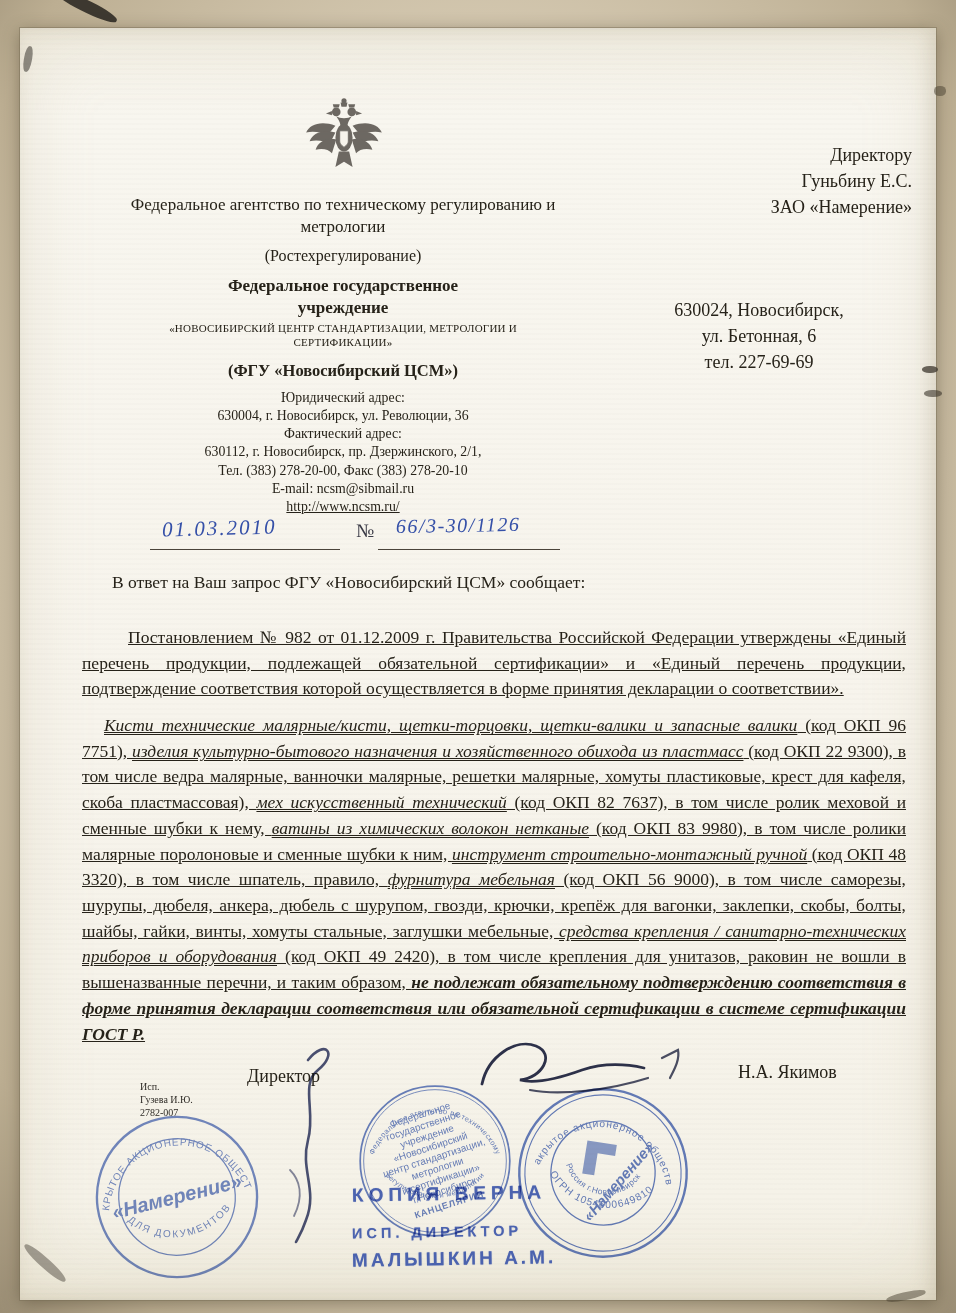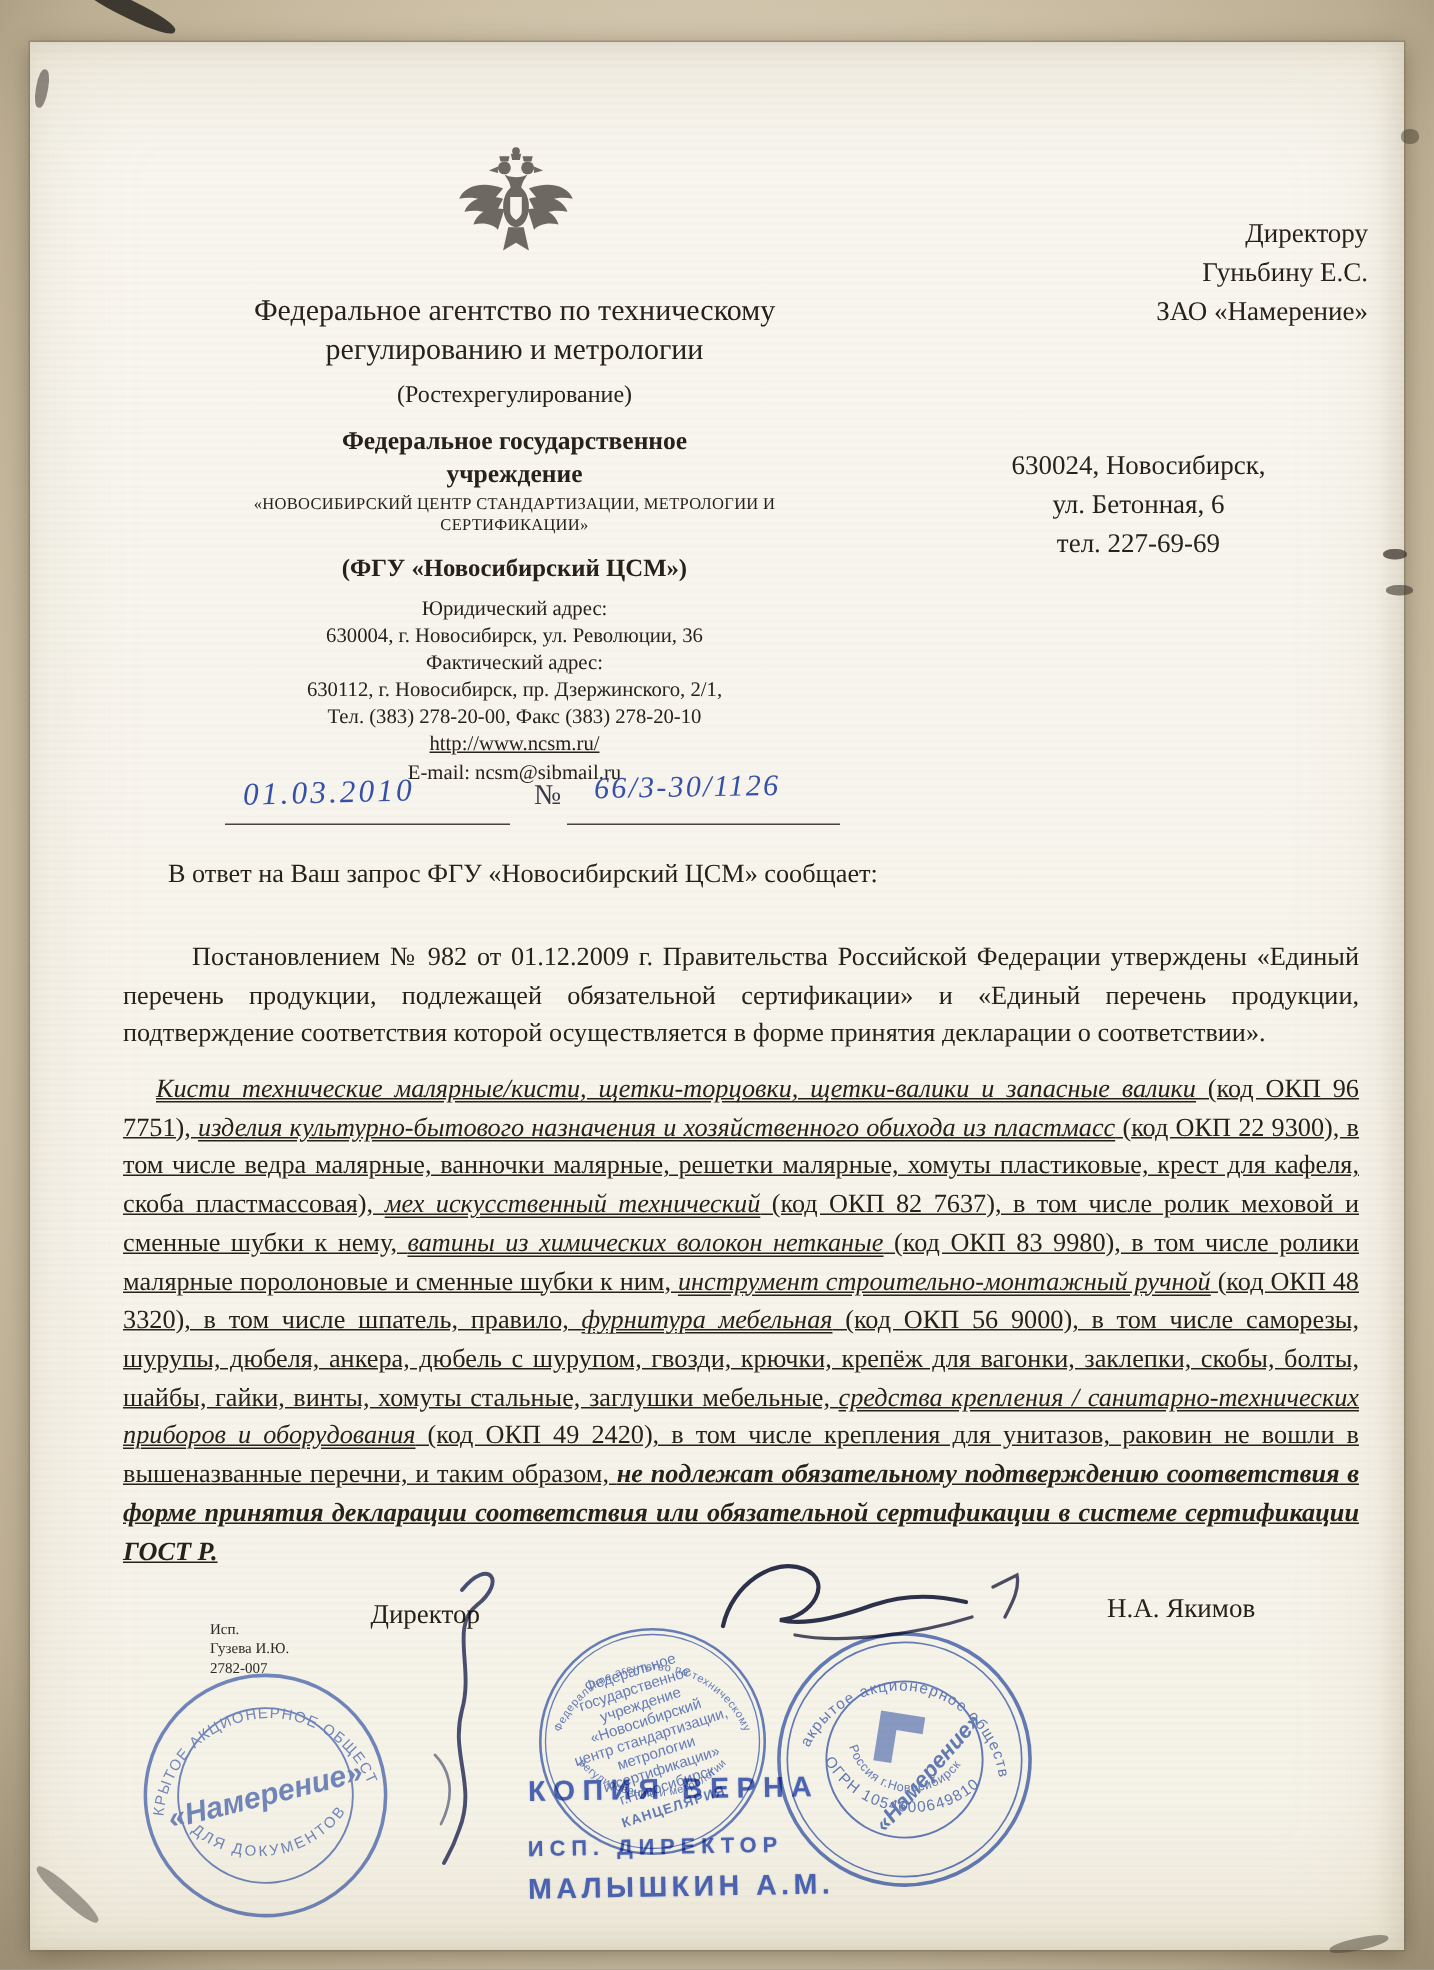--- a/index.html
+++ b/index.html
@@ -16,21 +16,21 @@
                inset 0 0 70px rgba(196,182,148,.28), inset -6px 0 18px rgba(150,138,110,.25);
   }
   .paper::after{
     content:"";position:absolute;inset:0;
     background:repeating-linear-gradient(0deg,rgba(0,0,0,.012) 0 2px,transparent 2px 5px);
   }
   .artifact{position:absolute;border-radius:45%;}
   
   .coat{position:absolute;left:301px;top:94px;width:86px;height:96px;opacity:.85;}
   .lh{position:absolute;left:108px;top:194px;width:470px;text-align:center;line-height:1.3;}
-  .lh-agency{font-size:20px;}
+  .lh-agency{font-size:17px;}
   .lh-rostekh{font-size:16px;margin-top:8px;}
   .lh-fgu{font-size:17px;font-weight:bold;max-width:300px;margin:8px auto 0;}
   .lh-caps{font-size:11px;font-weight:normal;max-width:350px;margin:2px auto 10px;letter-spacing:.2px;}
   .lh-short{font-size:16.5px;font-weight:bold;margin-top:3px;}
   .lh-small{font-size:13.8px;line-height:1.24;margin-top:1px;}
   .lh-label{margin-top:8px;}
   .lh-site{text-decoration:underline;}
   
   .recipient{position:absolute;left:606px;top:142px;width:306px;text-align:right;font-size:18px;line-height:1.45;}
   .recipient-addr{position:absolute;left:606px;top:297px;width:306px;text-align:center;font-size:18px;line-height:1.45;}
@@ -38,21 +38,21 @@
   .hw{font-style:italic;color:var(--ink-blue,#34459c);}
   .hw-date{position:absolute;left:162px;top:516px;font-size:21px;letter-spacing:2px;transform:rotate(-1.5deg);}
   .hw-num{position:absolute;left:396px;top:514px;font-size:20px;letter-spacing:1.5px;transform:rotate(-1deg);}
   .no-sign{position:absolute;left:356px;top:520px;font-size:19px;color:#3a3a46;}
   .ref-underline{position:absolute;height:0;border-bottom:1.6px solid #4a443a;}
   .u1{left:150px;top:549px;width:190px;}
   .u2{left:378px;top:549px;width:182px;}
   
   .intro{position:absolute;left:82px;top:572px;width:824px;font-size:17.5px;text-indent:30px;}
   .para{position:absolute;left:82px;width:824px;font-size:17.5px;line-height:1.47;text-align:justify;}
-  .p1{top:625px;text-indent:46px;}
+  .p1{top:625px;text-indent:46px;text-decoration:underline;}
   .p2{top:713px;text-indent:22px;text-decoration:underline;}
   .seg-n{}
   .seg-ui{font-style:italic;text-decoration:underline;text-underline-offset:3px;}
   .seg-bi{font-weight:bold;font-style:italic;}
   
   .sig-title{position:absolute;left:247px;top:1066px;font-size:18px;}
   .sig-name{position:absolute;left:738px;top:1062px;font-size:18px;}
   .executor{position:absolute;left:140px;top:1080px;font-size:10px;line-height:1.3;color:#2e2b26;}
   
   .bluestamp{position:absolute;font-family:"Liberation Sans",sans-serif;font-weight:bold;
@@ -111,22 +111,22 @@
     <div class="lh-agency">Федеральное агентство по техническому регулированию и метрологии</div>
     <div class="lh-rostekh">(Ростехрегулирование)</div>
     <div class="lh-fgu">Федеральное государственное учреждение</div>
     <div class="lh-caps">«НОВОСИБИРСКИЙ ЦЕНТР СТАНДАРТИЗАЦИИ, МЕТРОЛОГИИ И СЕРТИФИКАЦИИ»</div>
     <div class="lh-short">(ФГУ «Новосибирский ЦСМ»)</div>
     <div class="lh-small lh-label">Юридический адрес:</div>
     <div class="lh-small">630004, г. Новосибирск, ул. Революции, 36</div>
     <div class="lh-small">Фактический адрес:</div>
     <div class="lh-small">630112, г. Новосибирск, пр. Дзержинского, 2/1,</div>
     <div class="lh-small">Тел. (383) 278-20-00, Факс (383) 278-20-10</div>
+    <div class="lh-small">E-mail: ncsm@sibmail.ru</div>
     <div class="lh-small lh-site">http://www.ncsm.ru/</div>
-    <div class="lh-small">E-mail: ncsm@sibmail.ru</div>
   </div>
 
   <div class="recipient">
     <div>Директору</div>
     <div>Гуньбину Е.С.</div>
     <div>ЗАО «Намерение»</div>
   </div>
   <div class="recipient-addr">
     <div>630024, Новосибирск,</div>
     <div>ул. Бетонная, 6</div>

